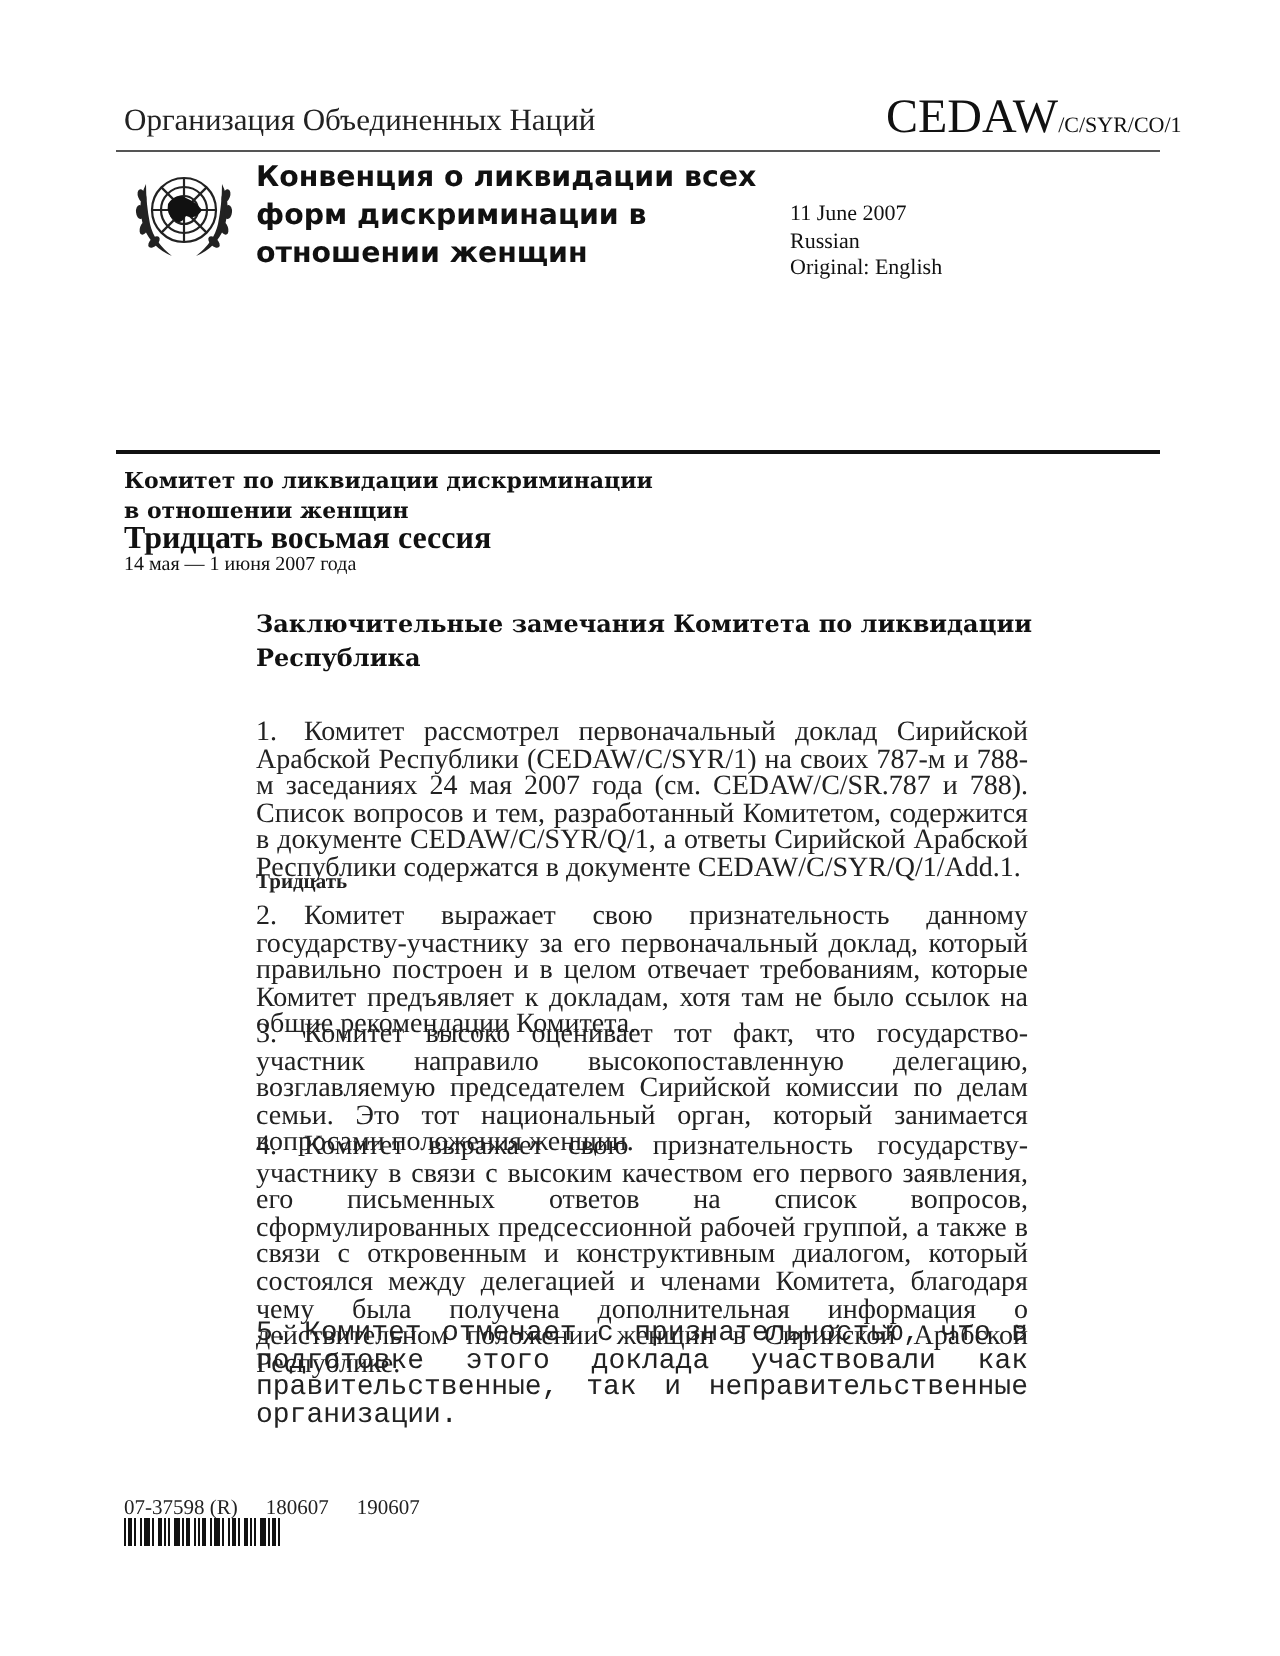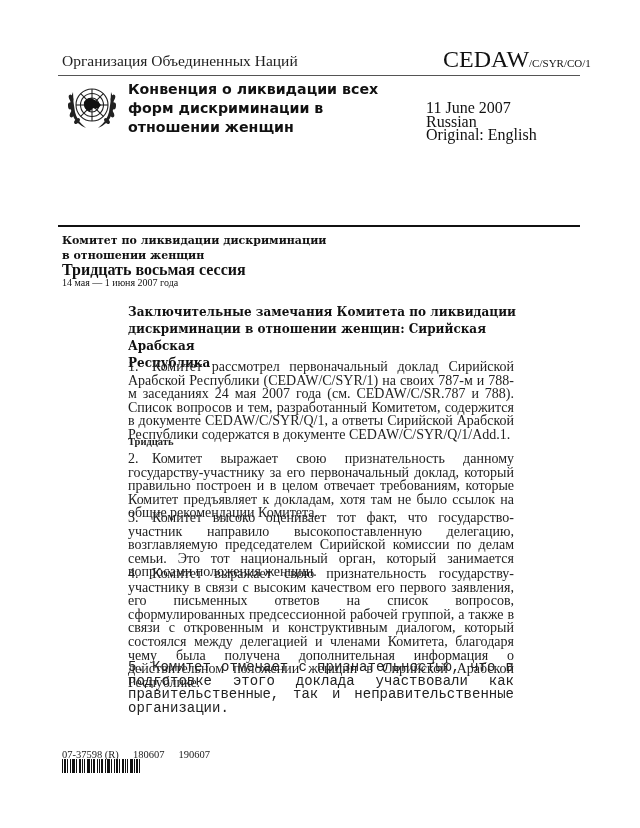--- a/index.html
+++ b/index.html
@@ -4,21 +4,21 @@
   <style>
     html, body { margin: 0; padding: 0; background: #ffffff; }
     body { width: 640px; height: 828px; position: relative; overflow: hidden; color: #111; font-family: "Liberation Serif", "DejaVu Serif", serif; }
     .abs { position: absolute; }
     .org-name { left: 62px; top: 52px; font-size: 15.5px; color: #222; }
     .symbol-main { left: 443px; top: 46px; font-size: 24px; color: #111; letter-spacing: 0px; white-space: nowrap; }
     .symbol-main .sub { font-size: 11px; letter-spacing: 0; }
     .rule-thin { left: 58px; top: 75px; width: 522px; height: 1px; background: #555; }
     .emblem { left: 65px; top: 80px; width: 54px; height: 54px; }
     .conv-title { left: 128px; top: 80px; width: 260px; font-family: "DejaVu Sans", sans-serif; font-weight: bold; font-size: 14.2px; line-height: 19px; color: #111; }
-    .meta { left: 426px; top: 101px; font-size: 16px; line-height: 13.5px; color: #111; }
+    .meta { left: 395px; top: 101px; font-size: 11px; line-height: 13.5px; color: #111; }
     .rule-thick { left: 58px; top: 225px; width: 522px; height: 2px; background: #111; }
     .committee { left: 62px; top: 233px; width: 300px; font-size: 11.5px; line-height: 14.5px; }
     .committee .c-name { font-family: "DejaVu Serif", serif; font-weight: bold; font-size: 11px; line-height: 15px; }
     .committee .session { font-weight: bold; font-size: 16px; line-height: 13px; }
     .committee .dates { font-size: 10px; line-height: 13px; }
     .doc-title { left: 128px; top: 304px; width: 400px; font-family: "DejaVu Serif", serif; font-weight: bold; font-size: 12px; line-height: 17px; }
     .body-text { left: 128px; width: 386px; font-size: 14px; line-height: 13.6px; text-align: justify; color: #222; }
     .para .num { display: inline-block; width: 24px; }
     .section-head { left: 128px; top: 436px; font-weight: bold; font-size: 10.5px; color: #222; }
     .footer-code { left: 62px; top: 749px; font-size: 10.5px; color: #222; white-space: nowrap; }
@@ -79,21 +79,20 @@
 
 <div class="abs committee">
   <div class="c-name">Комитет по ликвидации дискриминации</div>
   <div class="c-name">в отношении женщин</div>
   <div class="session">Тридцать восьмая сессия</div>
   <div class="dates">14 мая — 1 июня 2007 года</div>
 </div>
 
 <div class="abs doc-title">
   <div>Заключительные замечания Комитета по ликвидации</div>
-  <div>дискриминации в отношении женщин: Сирийская Арабская</div>
   <div>Республика</div>
 </div>
 
 <div class="abs body-text para" style="top:360px;">
   <span class="num">1.</span><span>Комитет рассмотрел первоначальный доклад Сирийской Арабской Республики (CEDAW/C/SYR/1) на своих 787-м и 788-м заседаниях 24 мая 2007 года (см. CEDAW/C/SR.787 и 788). Список вопросов и тем, разработанный Комитетом, содержится в документе CEDAW/C/SYR/Q/1, а ответы Сирийской Арабской Республики содержатся в документе CEDAW/C/SYR/Q/1/Add.1.</span>
 </div>
 
 <div class="abs section-head">Тридцать</div>
 
 <div class="abs body-text para" style="top:452px;">

